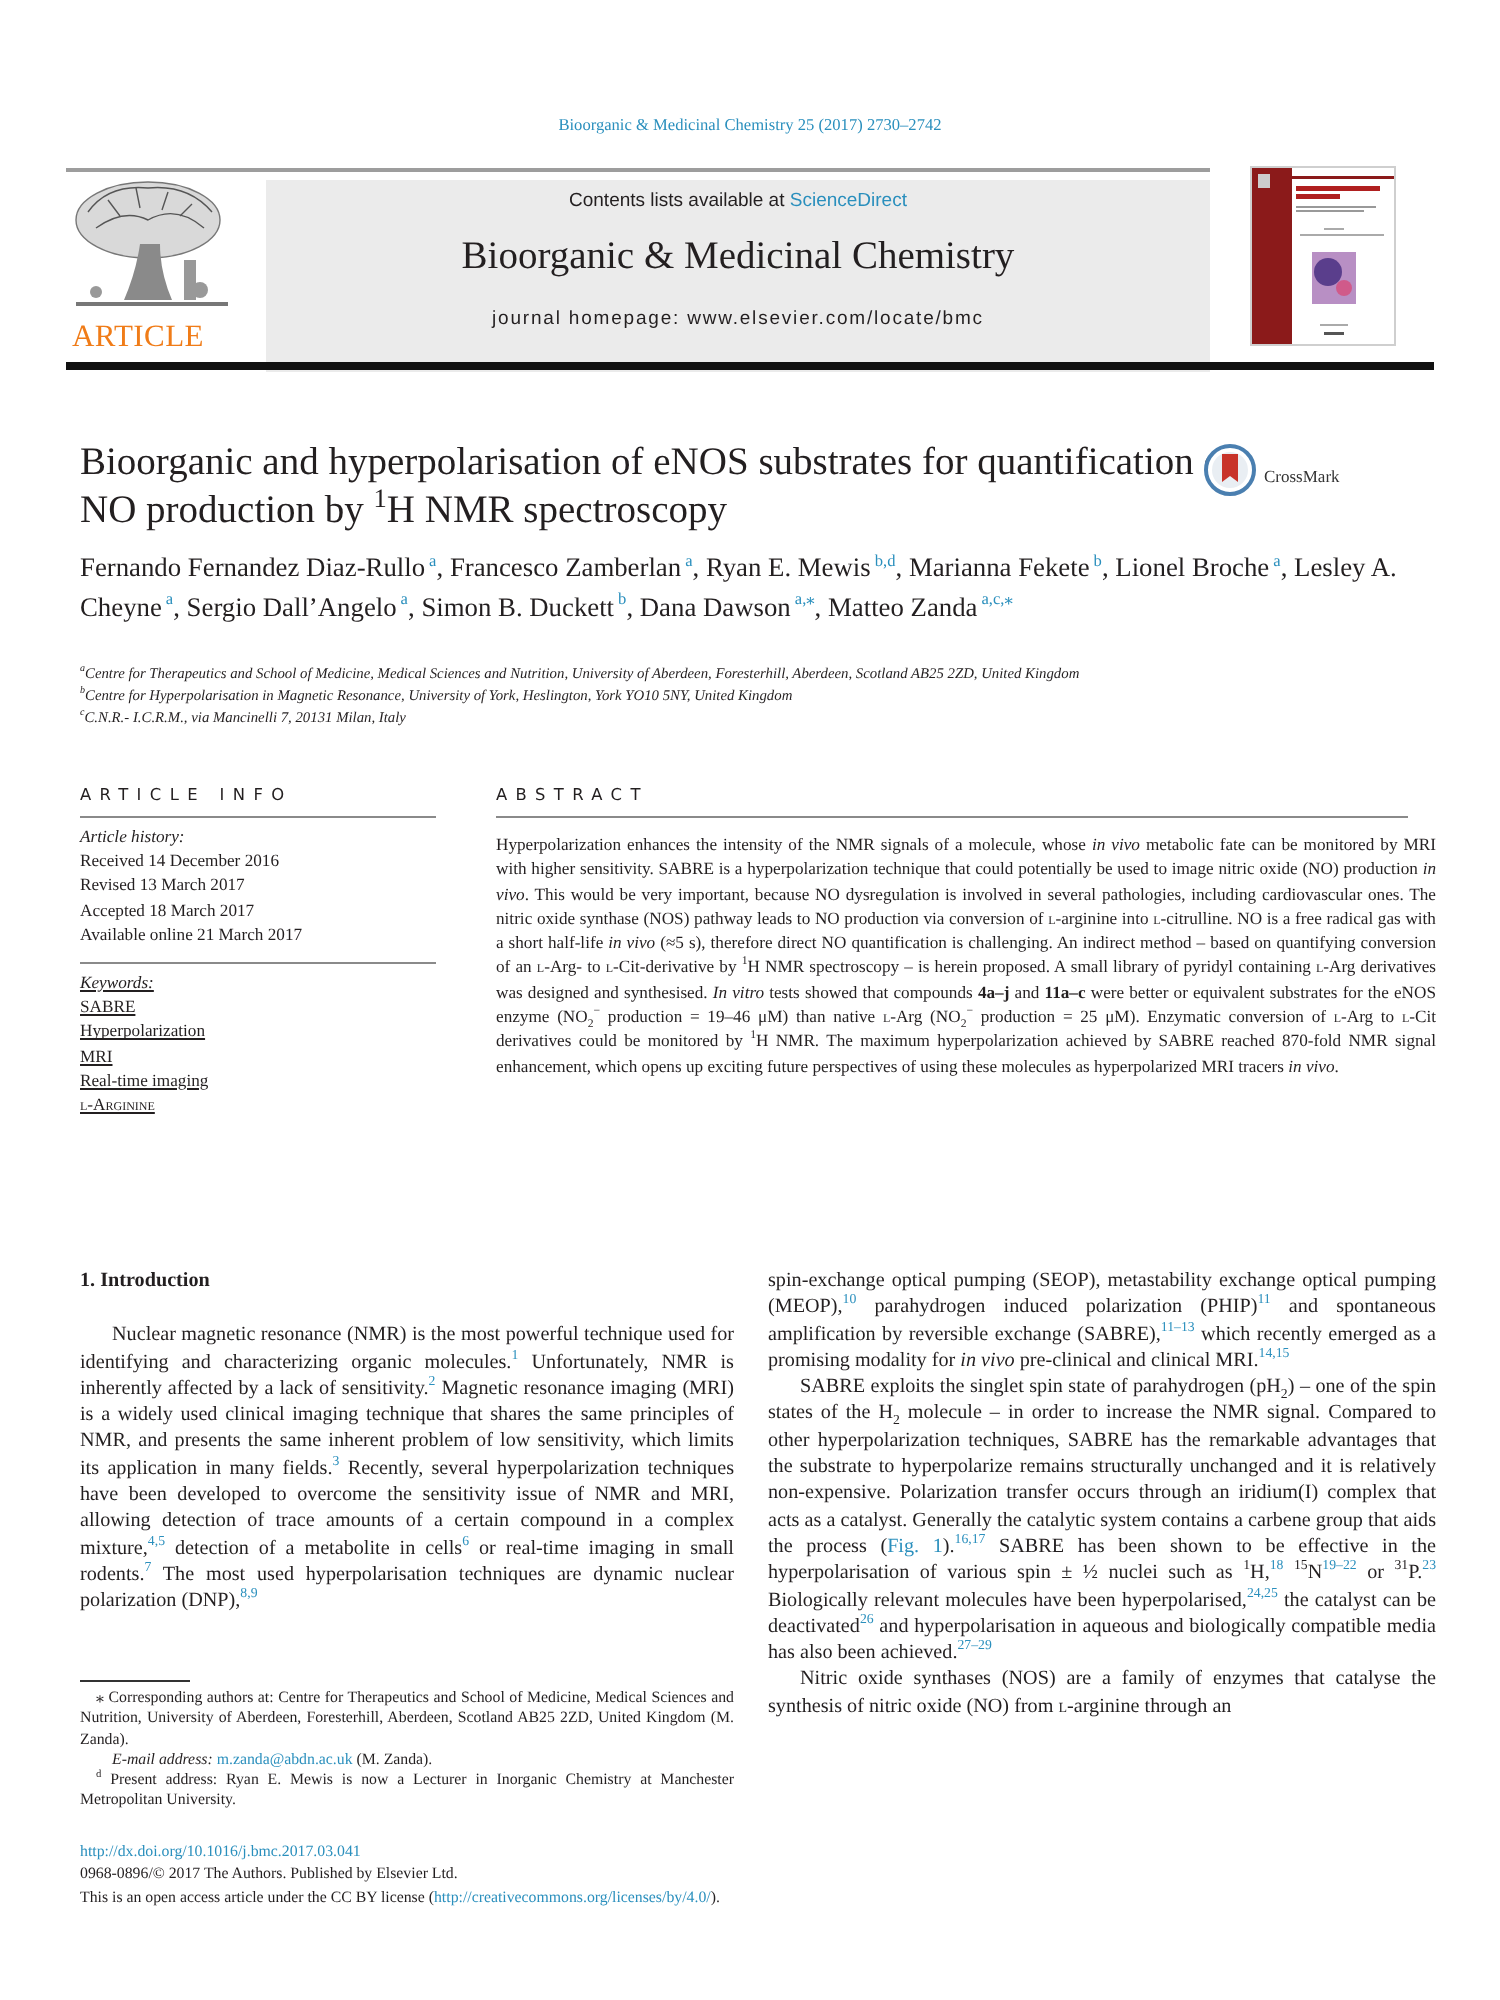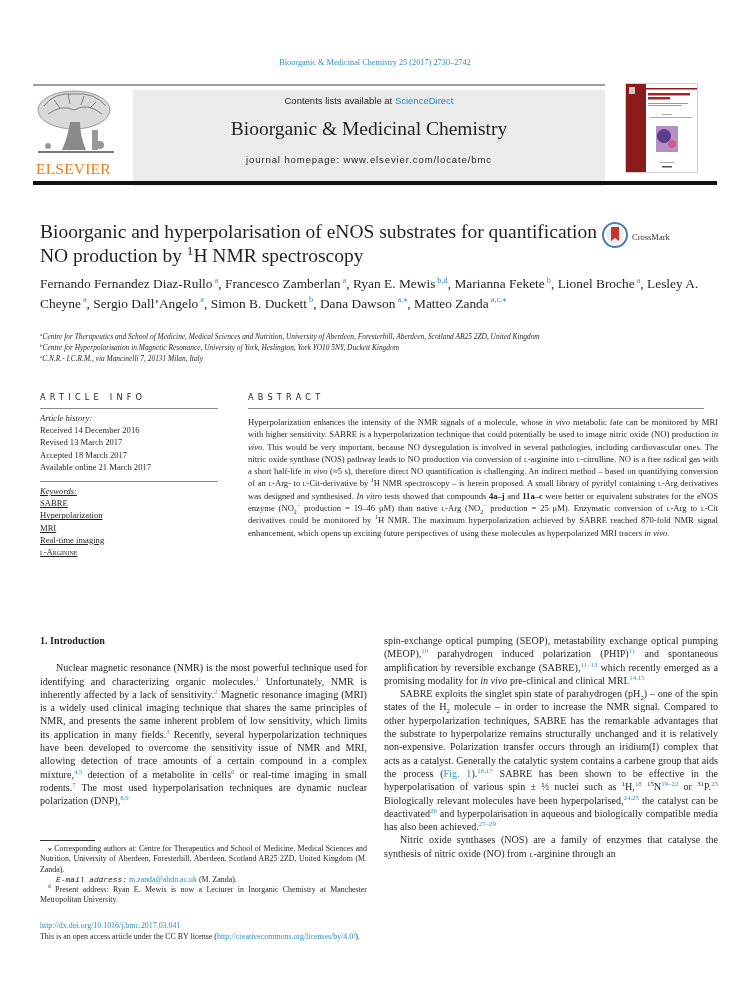--- a/index.html
+++ b/index.html
@@ -44,21 +44,21 @@
 
   .col { position: absolute; font-size: 10.1px; line-height: 13.3px; text-align: justify; color: #231f20; }
   #col-left { top: 634px; left: 40px; width: 327px; }
   #col-right { top: 634px; left: 384px; width: 334px; }
   #intro-heading { font-weight: bold; font-size: 10.1px; margin-bottom: 14px; }
   .para { text-indent: 16px; }
 
   #footnote-rule { position: absolute; top: 840px; left: 40px; width: 55px; height: 1px; background: #333; }
   #footnotes { position: absolute; top: 844px; left: 40px; width: 327px; font-size: 7.9px; line-height: 10.3px; text-align: justify; }
   #footnotes .fn { text-indent: 8px; }
-  #footnotes .em-lab { font-style: italic; font-family: Liberation Mono, monospace; }
+  #footnotes .em-lab { font-style: italic; }
 
   #doi-block { position: absolute; top: 920px; left: 40px; width: 600px; font-size: 7.9px; line-height: 11.3px; }
 </style>
 </head>
 <body>
 
 <div id="citation">Bioorganic &amp; Medicinal Chemistry 25 (2017) 2730–2742</div>
 
 <div id="masthead-top-rule"></div>
 
@@ -72,21 +72,21 @@
     </g>
     <path d="M36 34 q-2 14 -8 28 l24 0 q-6 -14 -6 -28 z" fill="#8a8a8a"></path>
     <path d="M4 64 l76 0" stroke="#777" stroke-width="2"></path>
     <g fill="#999">
       <circle cx="14" cy="58" r="3"></circle>
       <circle cx="66" cy="57" r="4"></circle>
       <rect x="58" y="42" width="6" height="20"></rect>
     </g>
   </svg>
 </div>
-<div id="elsevier-word">ELSEVIER</div>
+<div id="elsevier-word">ARTICLE</div>
 
 <div id="masthead-box">
   <div id="contents-line"><span>Contents lists available at </span><span class="link">ScienceDirect</span></div>
   <div id="journal-title">Bioorganic &amp; Medicinal Chemistry</div>
   <div id="homepage-line">journal homepage: www.elsevier.com/locate/bmc</div>
 </div>
 
 <div id="journal-cover">
   <svg width="73" height="90" viewBox="0 0 73 90">
     <rect x="0" y="0" width="20" height="90" fill="#8b1a1a"></rect>
@@ -118,21 +118,21 @@
       <path d="M9 5 h8 v14 l-4 -3 l-4 3 z" fill="#c8332a"></path>
     </svg>
   </span>
   <span id="crossmark-label">CrossMark</span>
 </div>
 
 <div id="authors"><span>Fernando Fernandez Diaz-Rullo</span><sup style="margin-left: 2px;">a</sup>, <span>Francesco Zamberlan</span><sup style="margin-left: 2px;">a</sup>, <span>Ryan E. Mewis</span><sup style="margin-left: 2px;">b,d</sup>, <span>Marianna Fekete</span><sup style="margin-left: 2px;">b</sup>, <span>Lionel Broche</span><sup style="margin-left: 2px;">a</sup>, <span>Lesley A. Cheyne</span><sup style="margin-left: 2px;">a</sup>, <span>Sergio Dall’Angelo</span><sup style="margin-left: 2px;">a</sup>, <span>Simon B. Duckett</span><sup style="margin-left: 2px;">b</sup>, <span>Dana Dawson</span><sup style="margin-left: 2px;">a,⁎</sup>, <span>Matteo Zanda</span><sup style="margin-left: 2px;">a,c,⁎</sup></div>
 
 <div id="affiliations">
   <div><sup>a</sup><span>Centre for Therapeutics and School of Medicine, Medical Sciences and Nutrition, University of Aberdeen, Foresterhill, Aberdeen, Scotland AB25 2ZD, United Kingdom</span></div>
-  <div><sup>b</sup><span>Centre for Hyperpolarisation in Magnetic Resonance, University of York, Heslington, York YO10 5NY, Duckett Kingdom</span></div>
+  <div><sup>b</sup><span>Centre for Hyperpolarisation in Magnetic Resonance, University of York, Heslington, York YO10 5NY, United Kingdom</span></div>
   <div><sup>c</sup><span>C.N.R.- I.C.R.M., via Mancinelli 7, 20131 Milan, Italy</span></div>
 </div>
 
 <div id="article-info-label" class="section-label">ARTICLE INFO</div>
 <div class="rule" style="top:408px;left:40px;width:178px;"></div>
 
 <div id="article-info" style="top:412px;">
   <div class="italic">Article history:</div>
   <div>Received 14 December 2016</div>
   <div>Revised 13 March 2017</div>
@@ -169,14 +169,15 @@
 
 <div id="footnote-rule"></div>
 <div id="footnotes">
   <div class="fn"><span>⁎</span><span> Corresponding authors at: Centre for Therapeutics and School of Medicine, Medical Sciences and Nutrition, University of Aberdeen, Foresterhill, Aberdeen, Scotland AB25 2ZD, United Kingdom (M. Zanda).</span></div>
   <div class="fn" style="text-indent:16px;"><span class="em-lab">E-mail address:</span> <span class="link">m.zanda@abdn.ac.uk</span><span> (M. Zanda).</span></div>
   <div class="fn"><sup>d</sup><span> Present address: Ryan E. Mewis is now a Lecturer in Inorganic Chemistry at Manchester Metropolitan University.</span></div>
 </div>
 
 <div id="doi-block">
   <div class="link">http://dx.doi.org/10.1016/j.bmc.2017.03.041</div>
+  <div>0968-0896/© 2017 The Authors. Published by Elsevier Ltd.</div>
   <div><span>This is an open access article under the CC BY license (</span><span class="link">http://creativecommons.org/licenses/by/4.0/</span><span>).</span></div>
 </div>
 
 </body></html>

